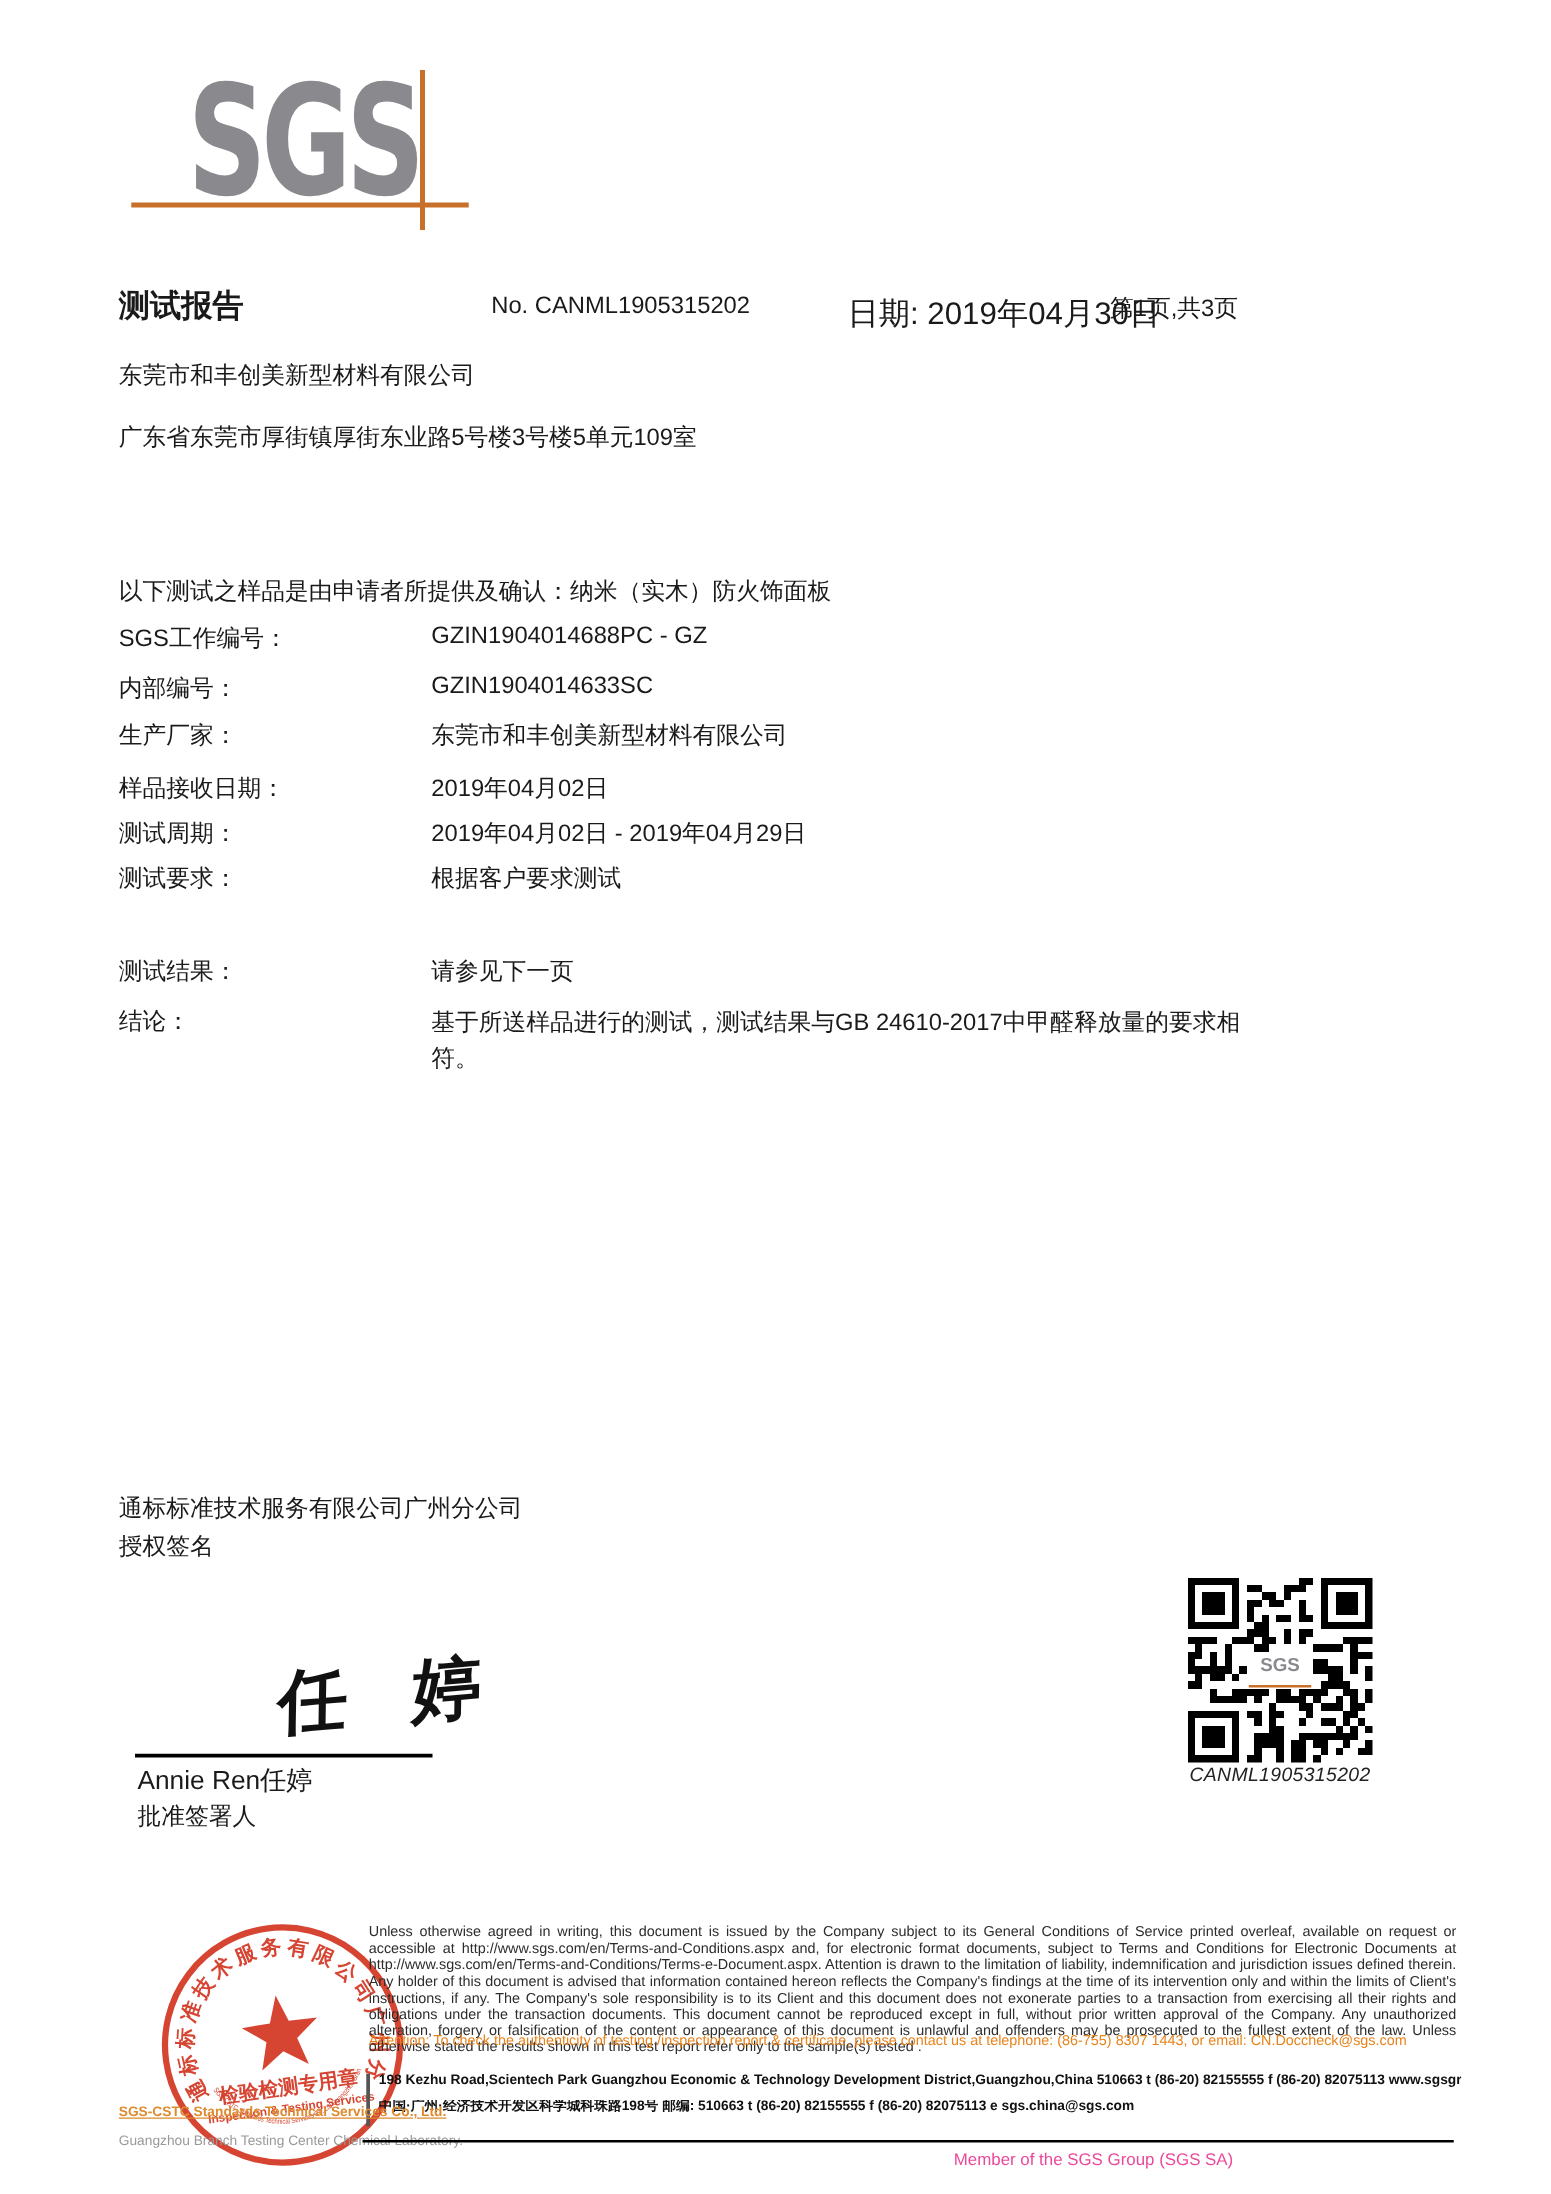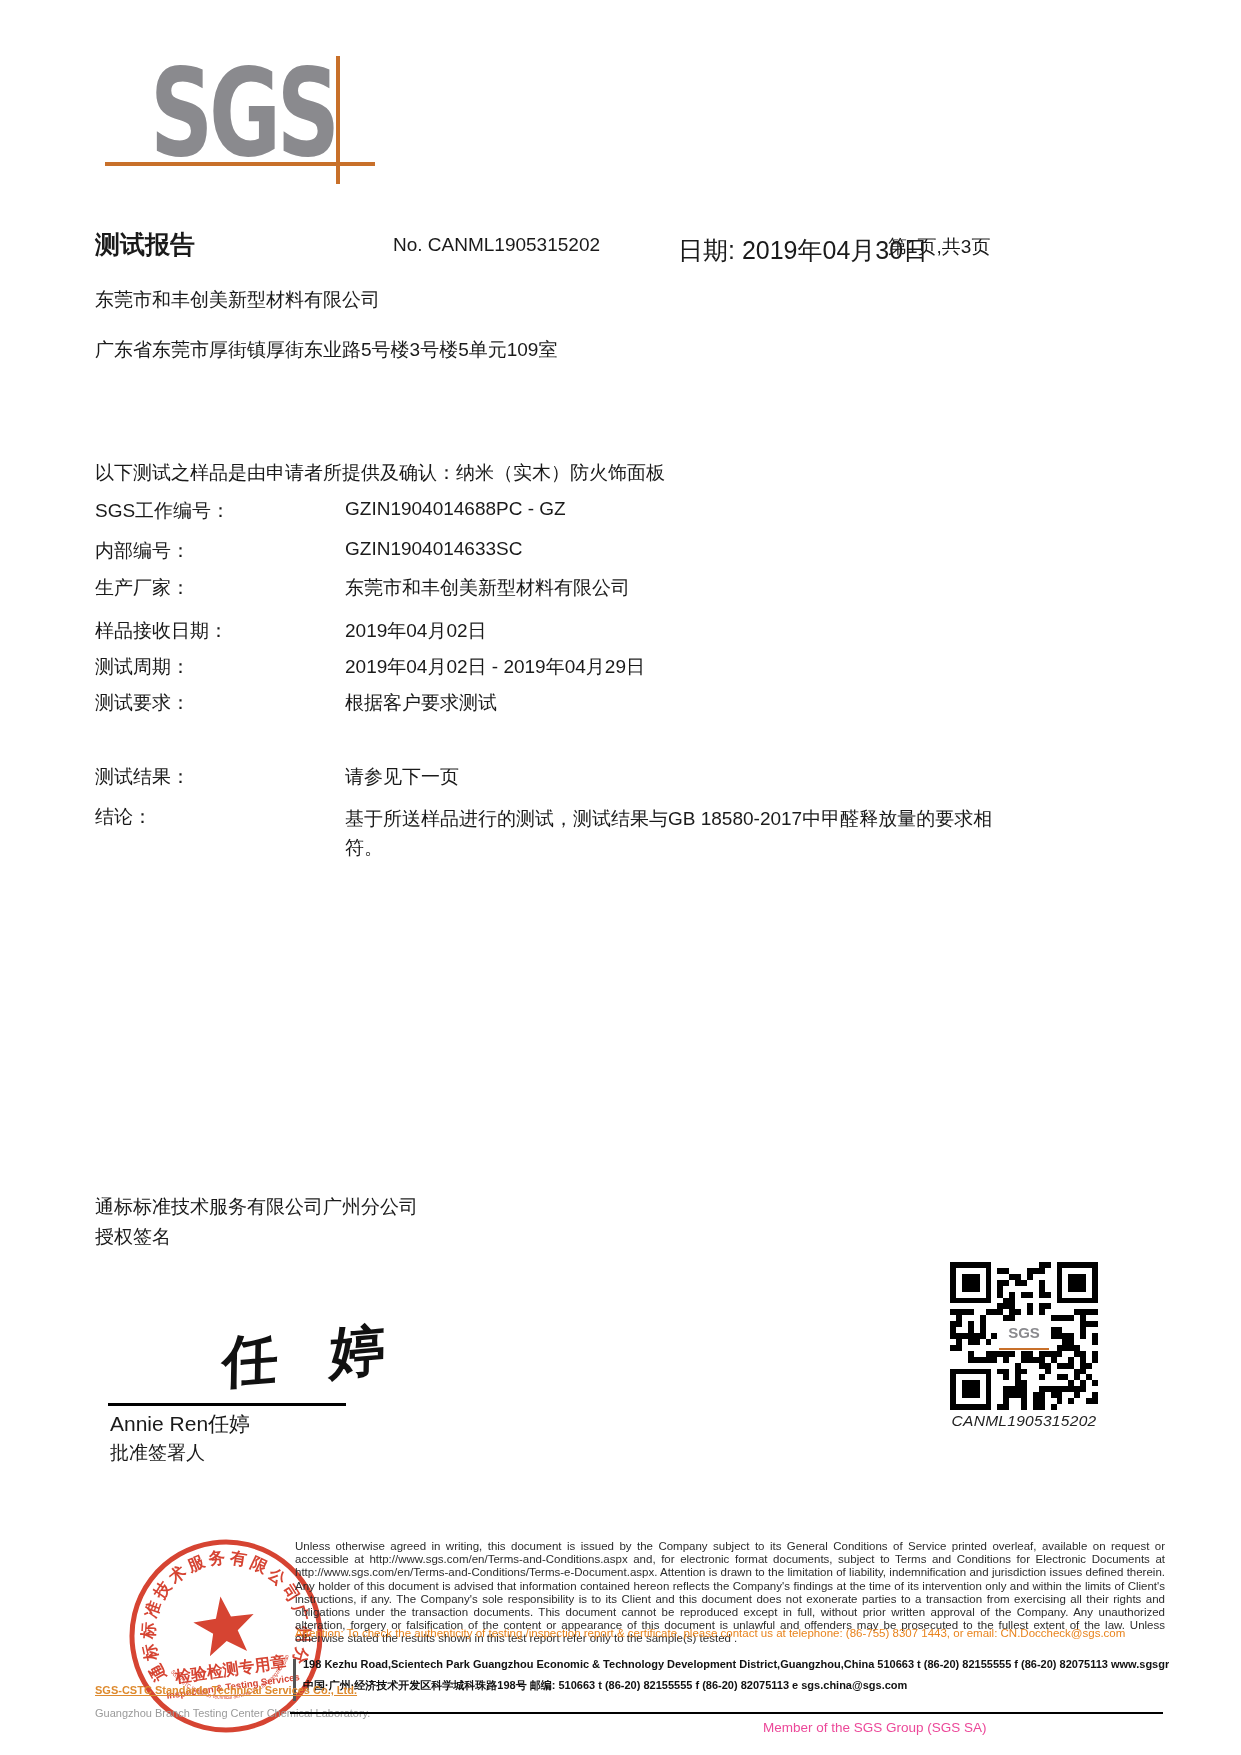--- a/index.html
+++ b/index.html
@@ -103,21 +103,21 @@
   <div class="frow" style="top:654px">
     <span class="flabel">测试周期：</span><span class="fvalue">2019年04月02日 - 2019年04月29日</span>
   </div>
   <div class="frow" style="top:690px">
     <span class="flabel">测试要求：</span><span class="fvalue">根据客户要求测试</span>
   </div>
   <div class="frow" style="top:764px">
     <span class="flabel">测试结果：</span><span class="fvalue">请参见下一页</span>
   </div>
   <div class="frow" style="top:804px">
-    <span class="flabel">结论：</span><span class="fvalue wrap">基于所送样品进行的测试，测试结果与GB 18580-2017中甲醛释放量的要求相符。</span>
+    <span class="flabel">结论：</span><span class="fvalue wrap">基于所送样品进行的测试，测试结果与GB 24610-2017中甲醛释放量的要求相符。</span>
   </div>
 
   <div class="sig-company">通标标准技术服务有限公司广州分公司</div>
   <div class="sig-auth">授权签名</div>
   <div class="sig-hand">任 婷</div>
   <div class="sig-line"></div>
   <div class="sig-name">Annie Ren任婷</div>
   <div class="sig-role">批准签署人</div>
 
   <div class="qr-wrap">

